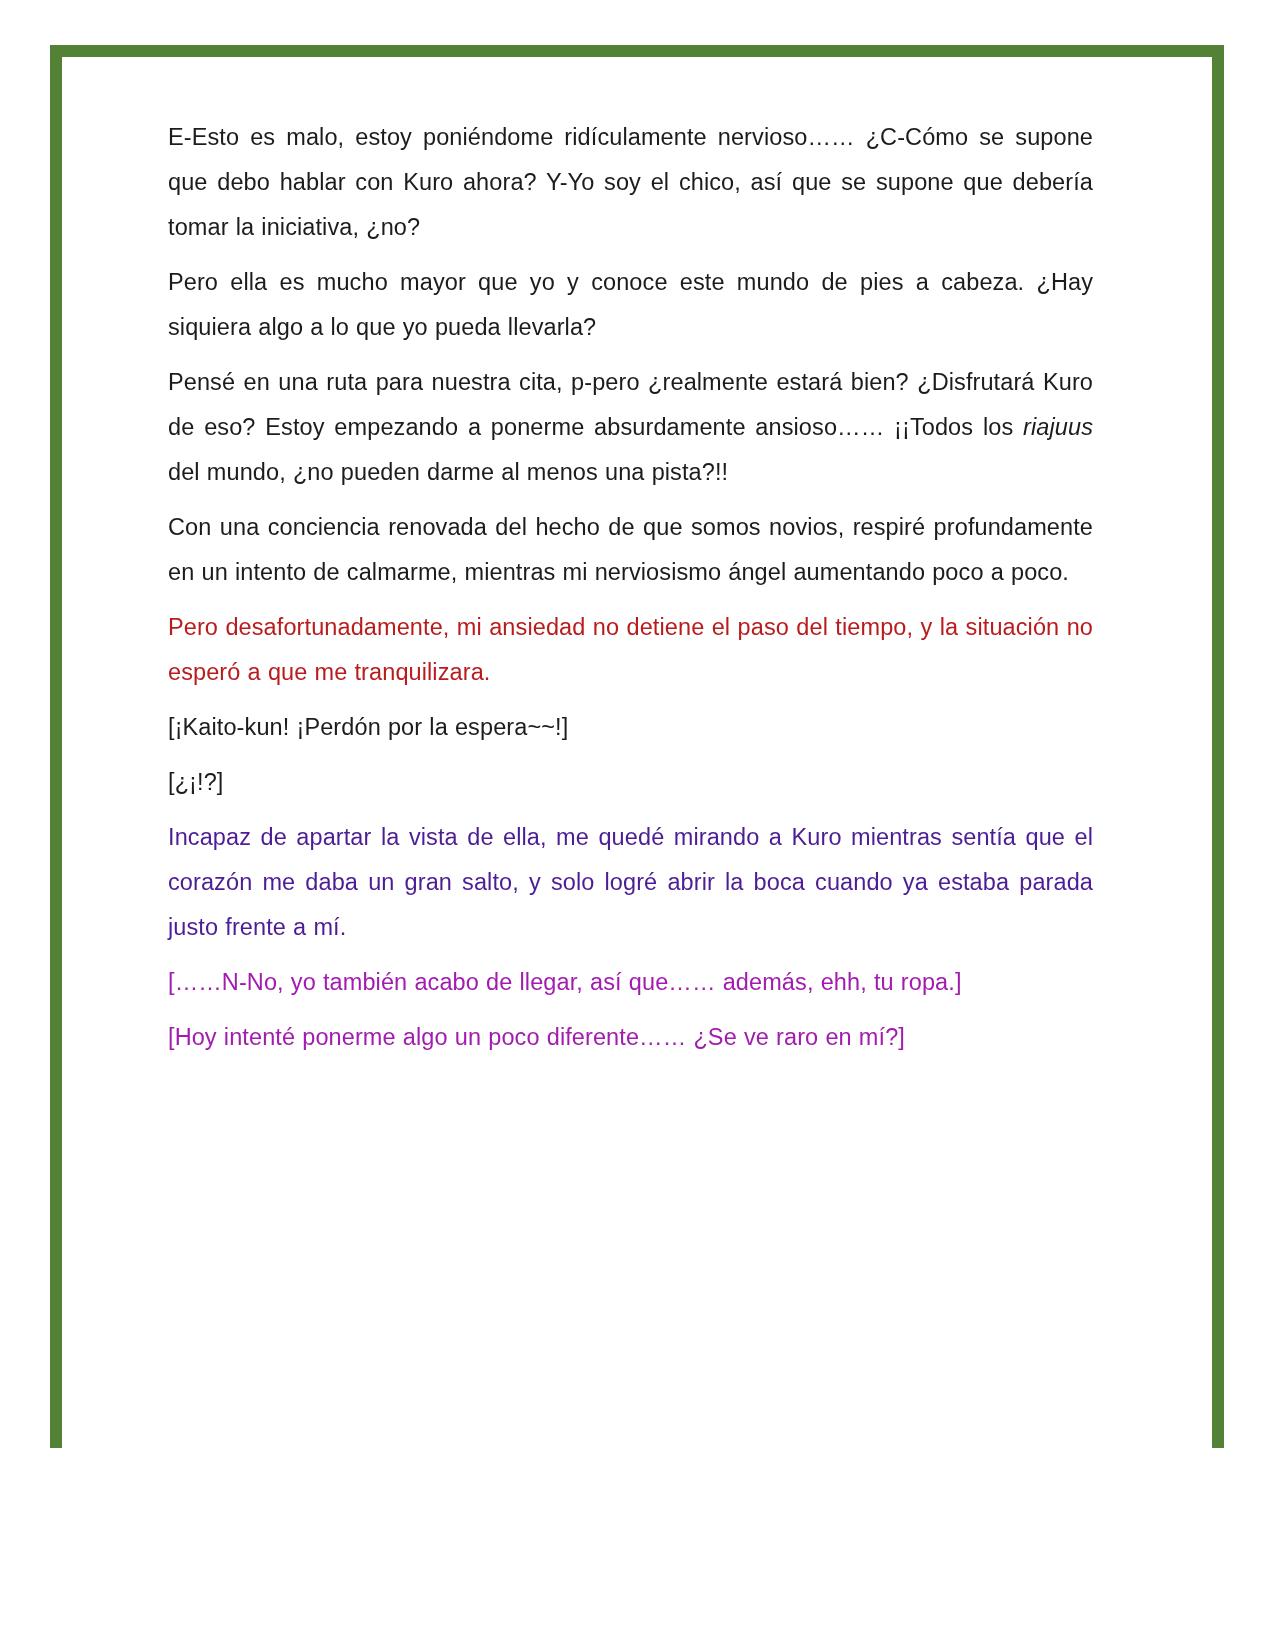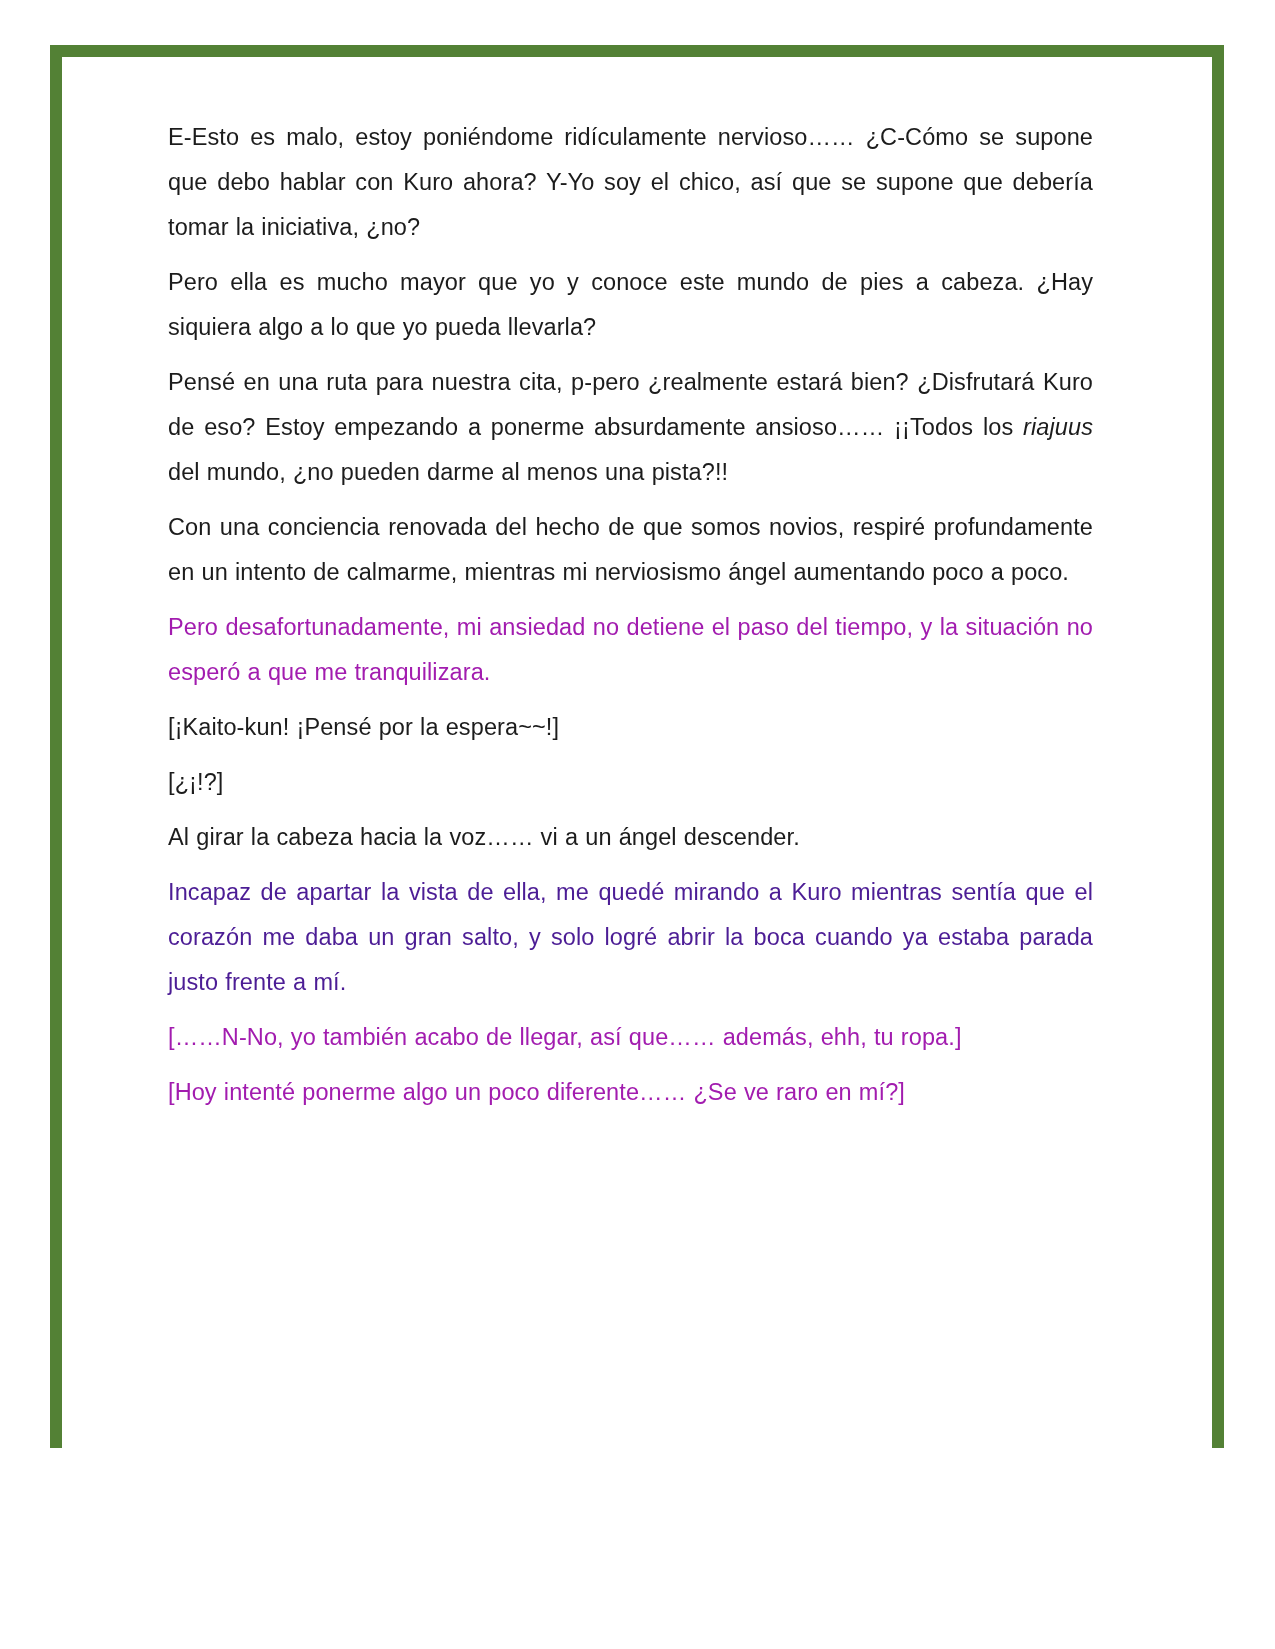--- a/index.html
+++ b/index.html
@@ -46,22 +46,21 @@
 </head>
 <body>
 
 <div class="canvas">
   <div class="page-frame" style="border-color: rgb(83, 129, 53); background: rgb(255, 255, 255);">
     <div class="doc-content">
         <p class="para" style="color: rgb(28, 28, 28);"><span>E-Esto es malo, estoy poniéndome ridículamente nervioso…… ¿C-Cómo se supone que debo hablar con Kuro ahora? Y-Yo soy el chico, así que se supone que debería tomar la iniciativa, ¿no?</span></p>
         <p class="para" style="color: rgb(28, 28, 28);"><span>Pero ella es mucho mayor que yo y conoce este mundo de pies a cabeza. ¿Hay siquiera algo a lo que yo pueda llevarla?</span></p>
         <p class="para" style="color: rgb(28, 28, 28);"><span>Pensé en una ruta para nuestra cita, p-pero ¿realmente estará bien? ¿Disfrutará Kuro de eso? Estoy empezando a ponerme absurdamente ansioso…… ¡¡Todos los </span><span class="italic">riajuus</span><span> del mundo, ¿no pueden darme al menos una pista?!!</span></p>
         <p class="para" style="color: rgb(28, 28, 28);"><span>Con una conciencia renovada del hecho de que somos novios, respiré profundamente en un intento de calmarme, mientras mi nerviosismo ángel aumentando poco a poco.</span></p>
-        <p class="para" style="color: #a21caf;"><span>Pero desafortunadamente, mi ansiedad no detiene el paso del tiempo, y la situación no esperó a que me tranquilizara.</span></p>
-        <p class="para" style="color: rgb(28, 28, 28);"><span>[¡Kaito-kun! ¡Pensé por la espera~~!]</span></p>
+        <p class="para" style="color: #b91c1c;"><span>Pero desafortunadamente, mi ansiedad no detiene el paso del tiempo, y la situación no esperó a que me tranquilizara.</span></p>
+        <p class="para" style="color: rgb(28, 28, 28);"><span>[¡Kaito-kun! ¡Perdón por la espera~~!]</span></p>
         <p class="para" style="color: rgb(28, 28, 28);"><span>[¿¡!?]</span></p>
-        <p class="para" style="color: rgb(28, 28, 28);"><span>Al girar la cabeza hacia la voz…… vi a un ángel descender.</span></p>
         <p class="para" style="color: #4c1d95;"><span>Incapaz de apartar la vista de ella, me quedé mirando a Kuro mientras sentía que el corazón me daba un gran salto, y solo logré abrir la boca cuando ya estaba parada justo frente a mí.</span></p>
         <p class="para" style="color: #a21caf;"><span>[……N-No, yo también acabo de llegar, así que…… además, ehh, tu ropa.]</span></p>
         <p class="para" style="color: #a21caf;"><span>[Hoy intenté ponerme algo un poco diferente…… ¿Se ve raro en mí?]</span></p>
       </div>
   </div>
 </div>
 
 </body></html>

